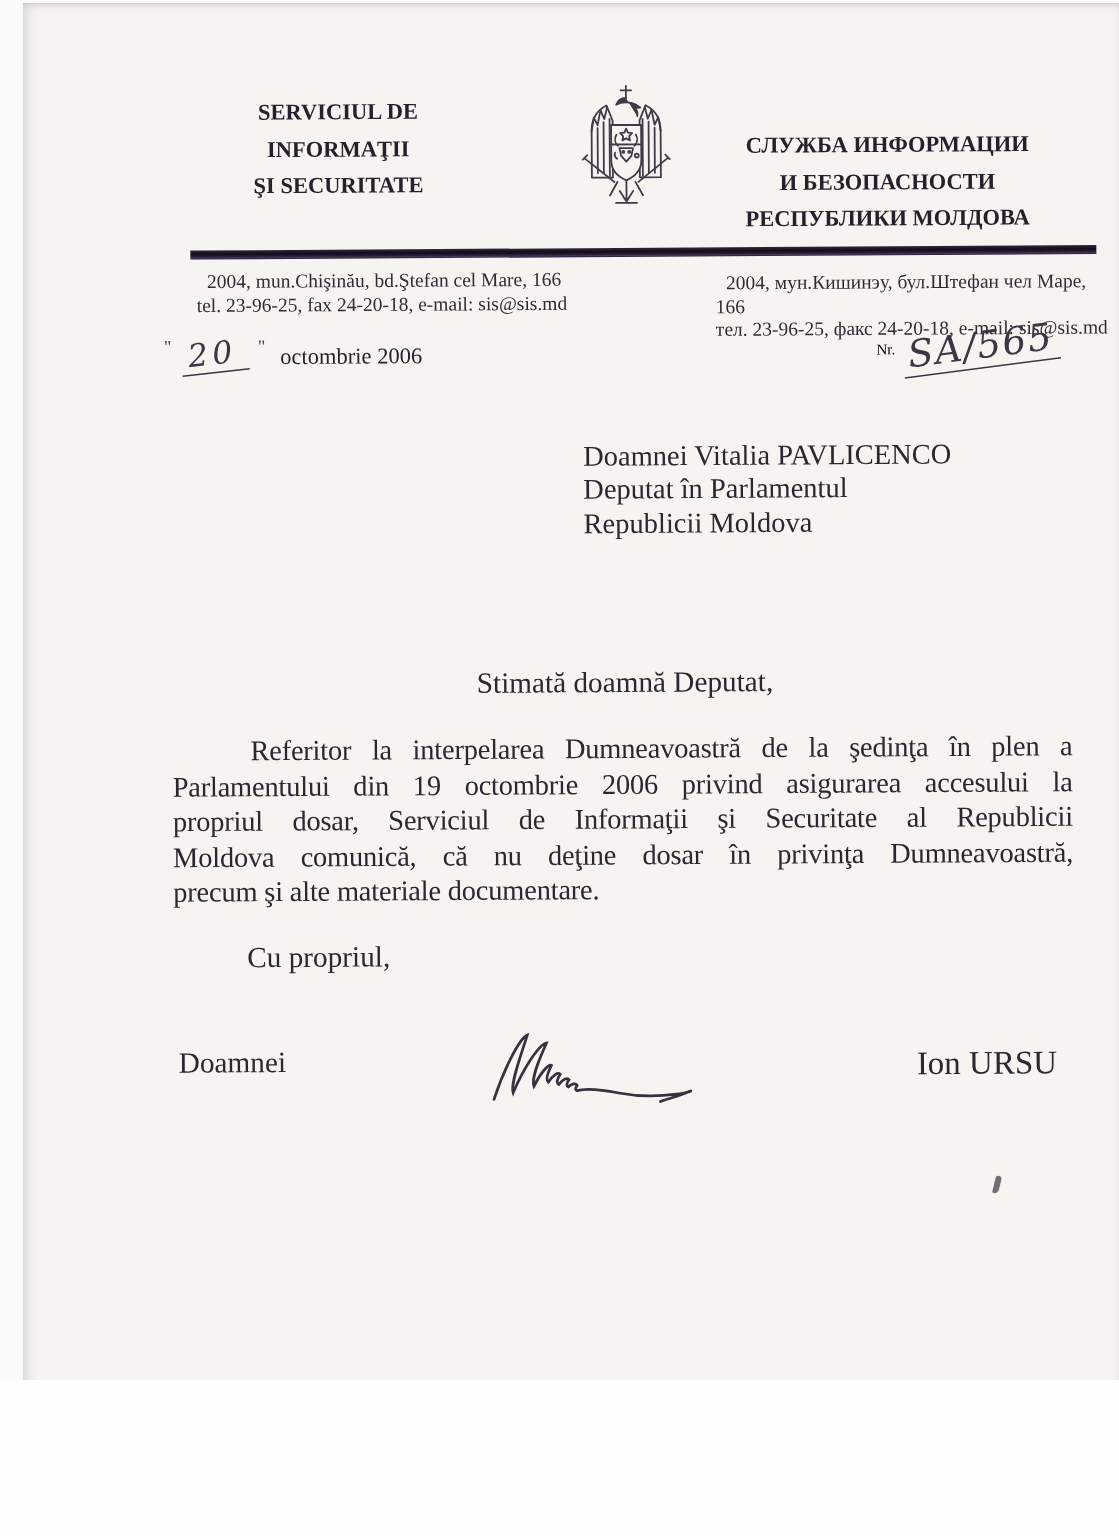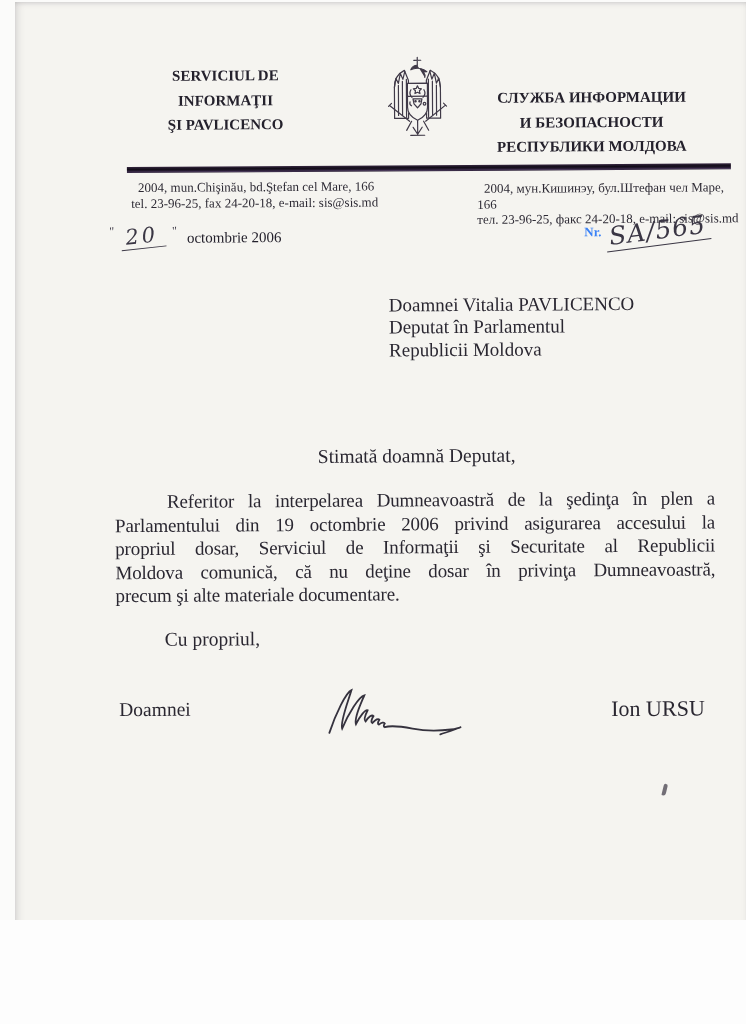--- a/index.html
+++ b/index.html
@@ -23,21 +23,21 @@
   .addr .l1{text-indent:7px;}
 
   
   .date-line{position:absolute;left:109px;top:223px;white-space:nowrap;}
   .q{font-size:12px;vertical-align:8px;color:#3c3846;letter-spacing:-1px;}
   .hand{font-style:italic;color:#3a3644;font-family:"DejaVu Serif","Liberation Serif",serif;}
   .day{display:inline-block;font-size:21px;transform:rotate(-6deg);padding:0 7px 0 5px;margin:0 3px;
        border-bottom:1.6px solid #3a3644;letter-spacing:3px;}
   .month{font-weight:normal;font-size:15px;margin-left:7px;color:#24212c;}
   .nr-line{position:absolute;left:584px;top:221px;white-space:nowrap;}
-  .nr-label{font-weight:bold;font-size:13px;color:#3b82f6;vertical-align:6px;}
+  .nr-label{font-weight:normal;font-size:10px;color:#000000;vertical-align:6px;}
   .nr-hand{display:inline-block;font-size:25px;transform:rotate(-7deg) translateY(-3px);
            border-bottom:1.6px solid #3a3644;padding:0 4px;letter-spacing:1px;}
 
   
   .recipient{position:absolute;left:388px;top:295px;font-size:19px;line-height:22.4px;}
   .salutation{position:absolute;left:115px;top:446px;width:600px;text-align:center;font-size:19.5px;}
   .body{position:absolute;left:113px;top:489px;width:600px;font-size:19px;line-height:23.5px;letter-spacing:-0.15px;}
   .bline{text-align:justify;text-align-last:justify;text-justify:inter-word;}
   .bline.first{text-indent:52px;}
   .bline.last{text-align-last:left;}
@@ -52,21 +52,21 @@
 </style>
 </head>
 <body>
 
 <div class="scan">
   <div class="paper"></div>
   <div class="content">
 
     <div class="org org-ro">
       <div>SERVICIUL DE INFORMAŢII</div>
-      <div>ŞI PAVLICENCO</div>
+      <div>ŞI SECURITATE</div>
     </div>
 
     <div class="emblem">
       <svg viewBox="0 0 72 92" width="72" height="92" aria-hidden="true">
         <g stroke="#403a48" fill="none" stroke-width="1.2" stroke-linejoin="round" stroke-linecap="round">
 
           <path d="M13 63V32c0-8 4-14 10-17l4 10v38z"></path>
           <path d="M17 30v30M21 26v34M25 24v38"></path>
           <path d="M13 32l1.5-9 2.5 5 2-10 2.5 6 2-8"></path>
           <path d="M59 63V32c0-8-4-14-10-17l-4 10v38z"></path>

